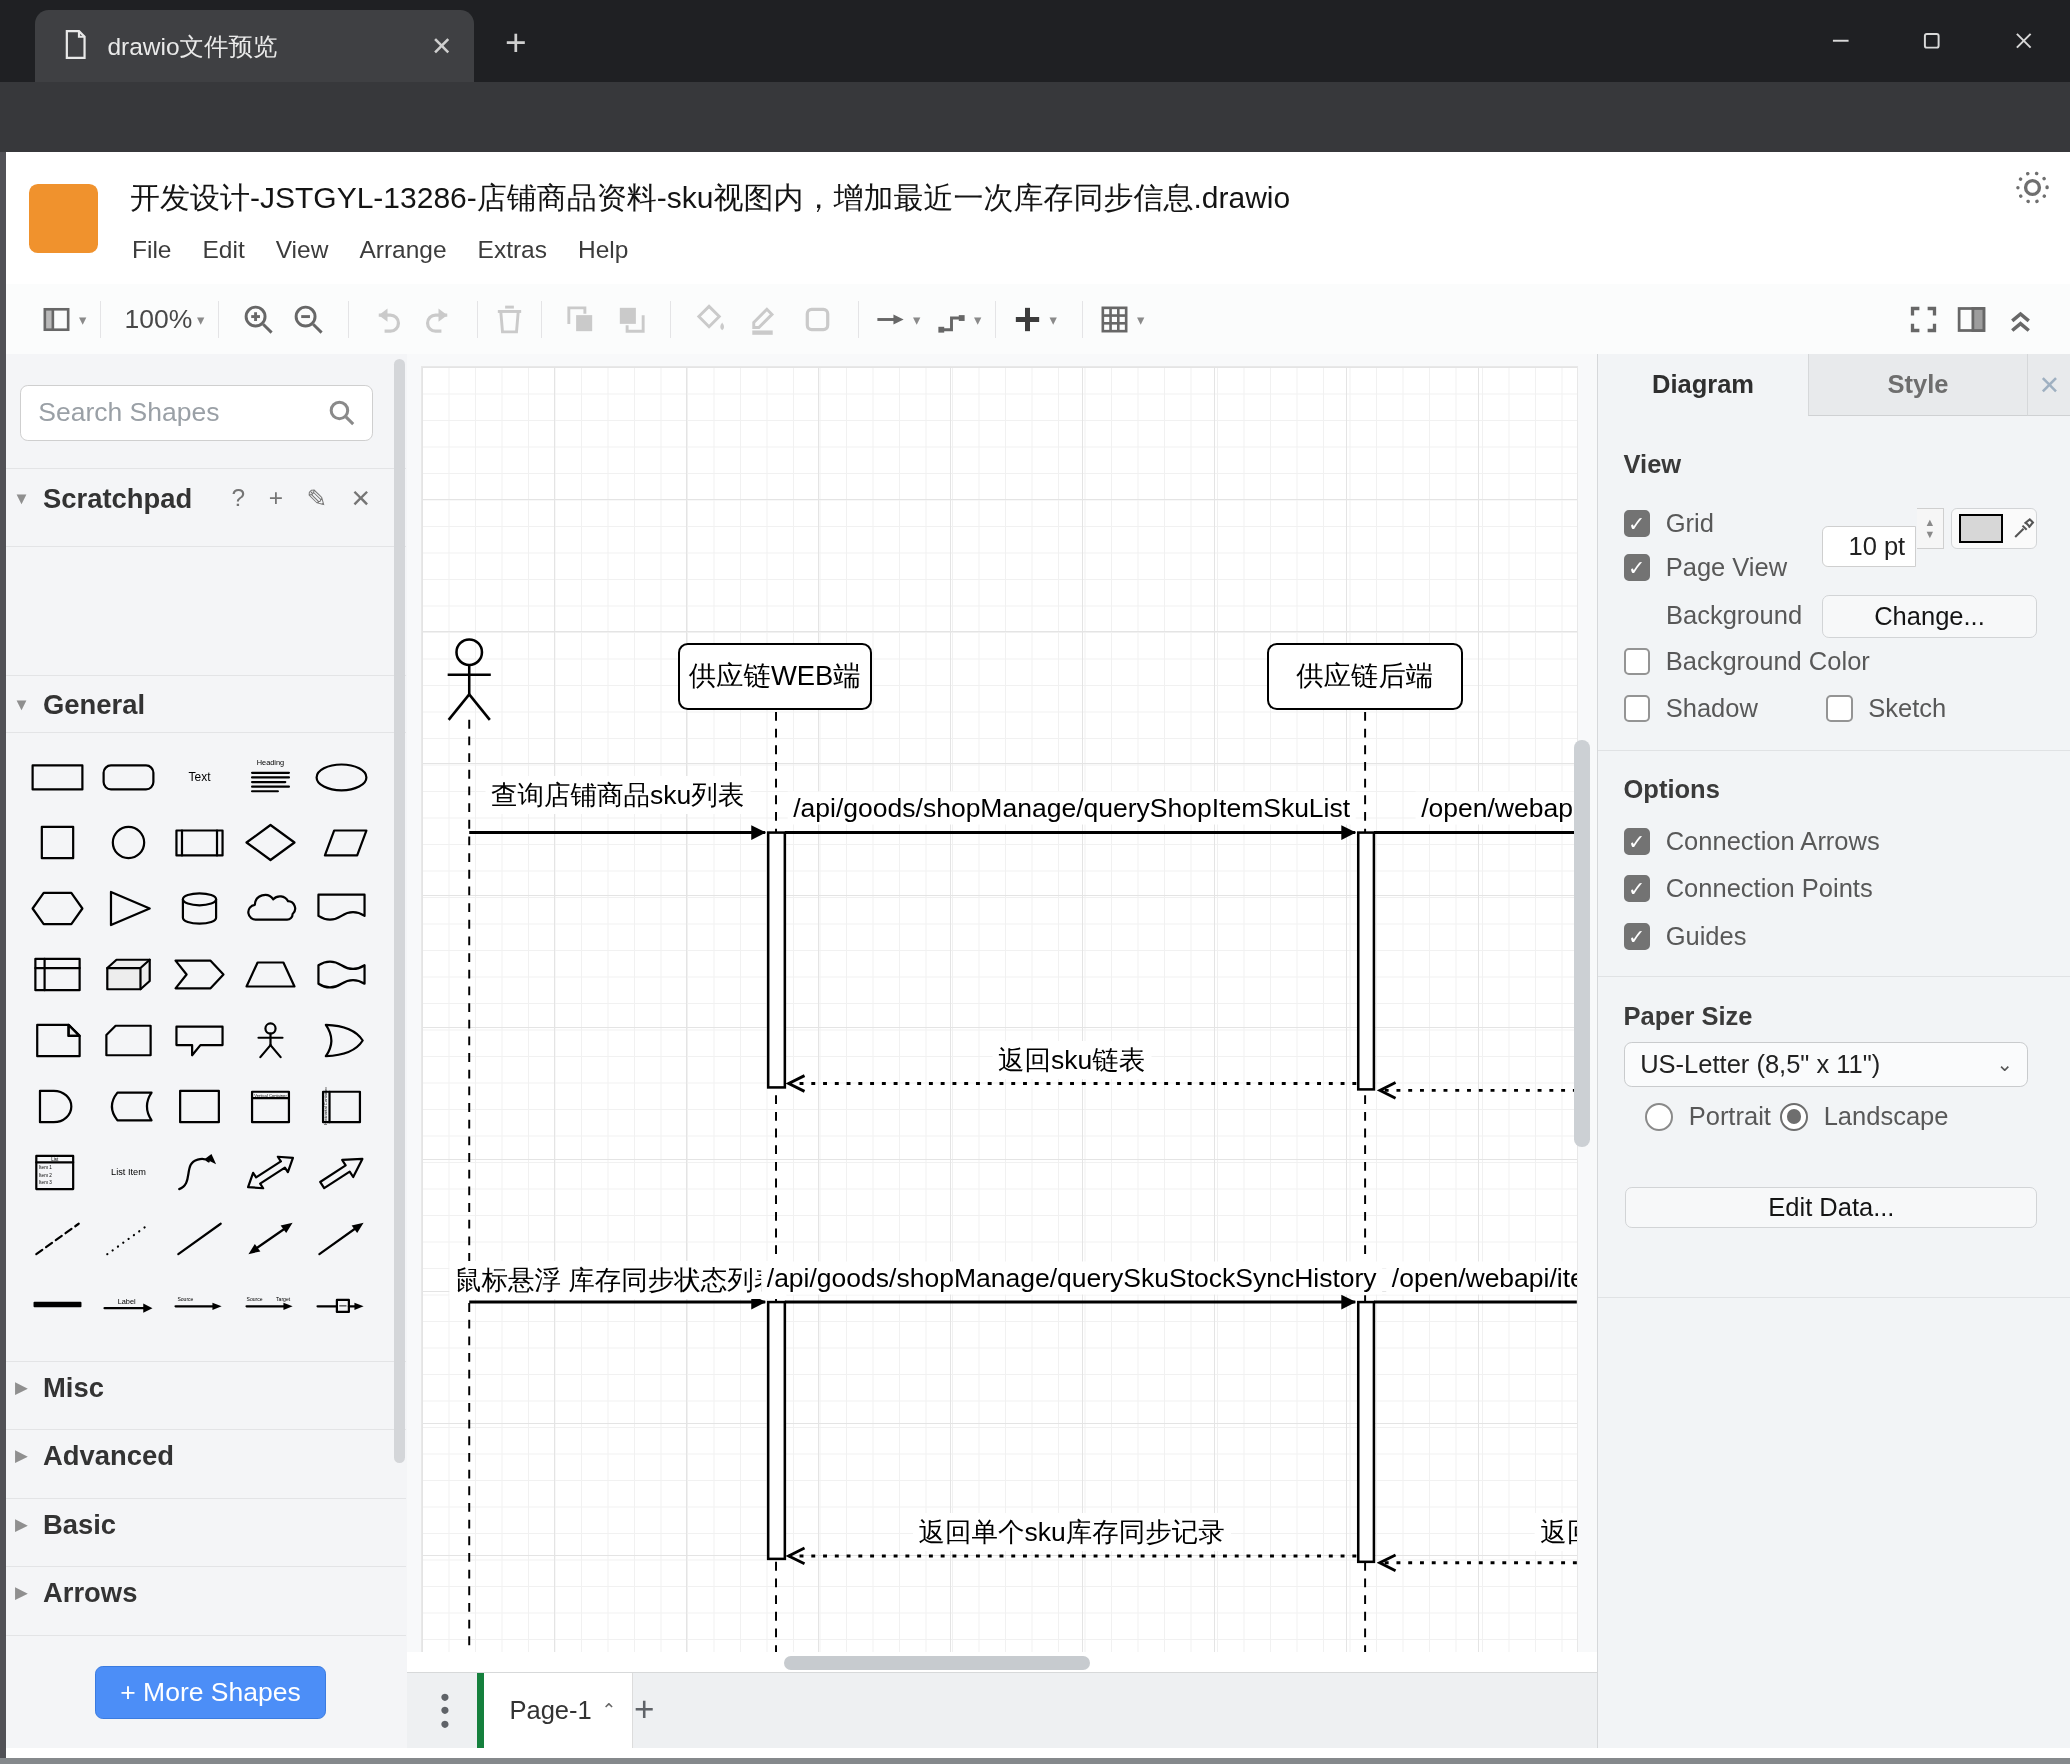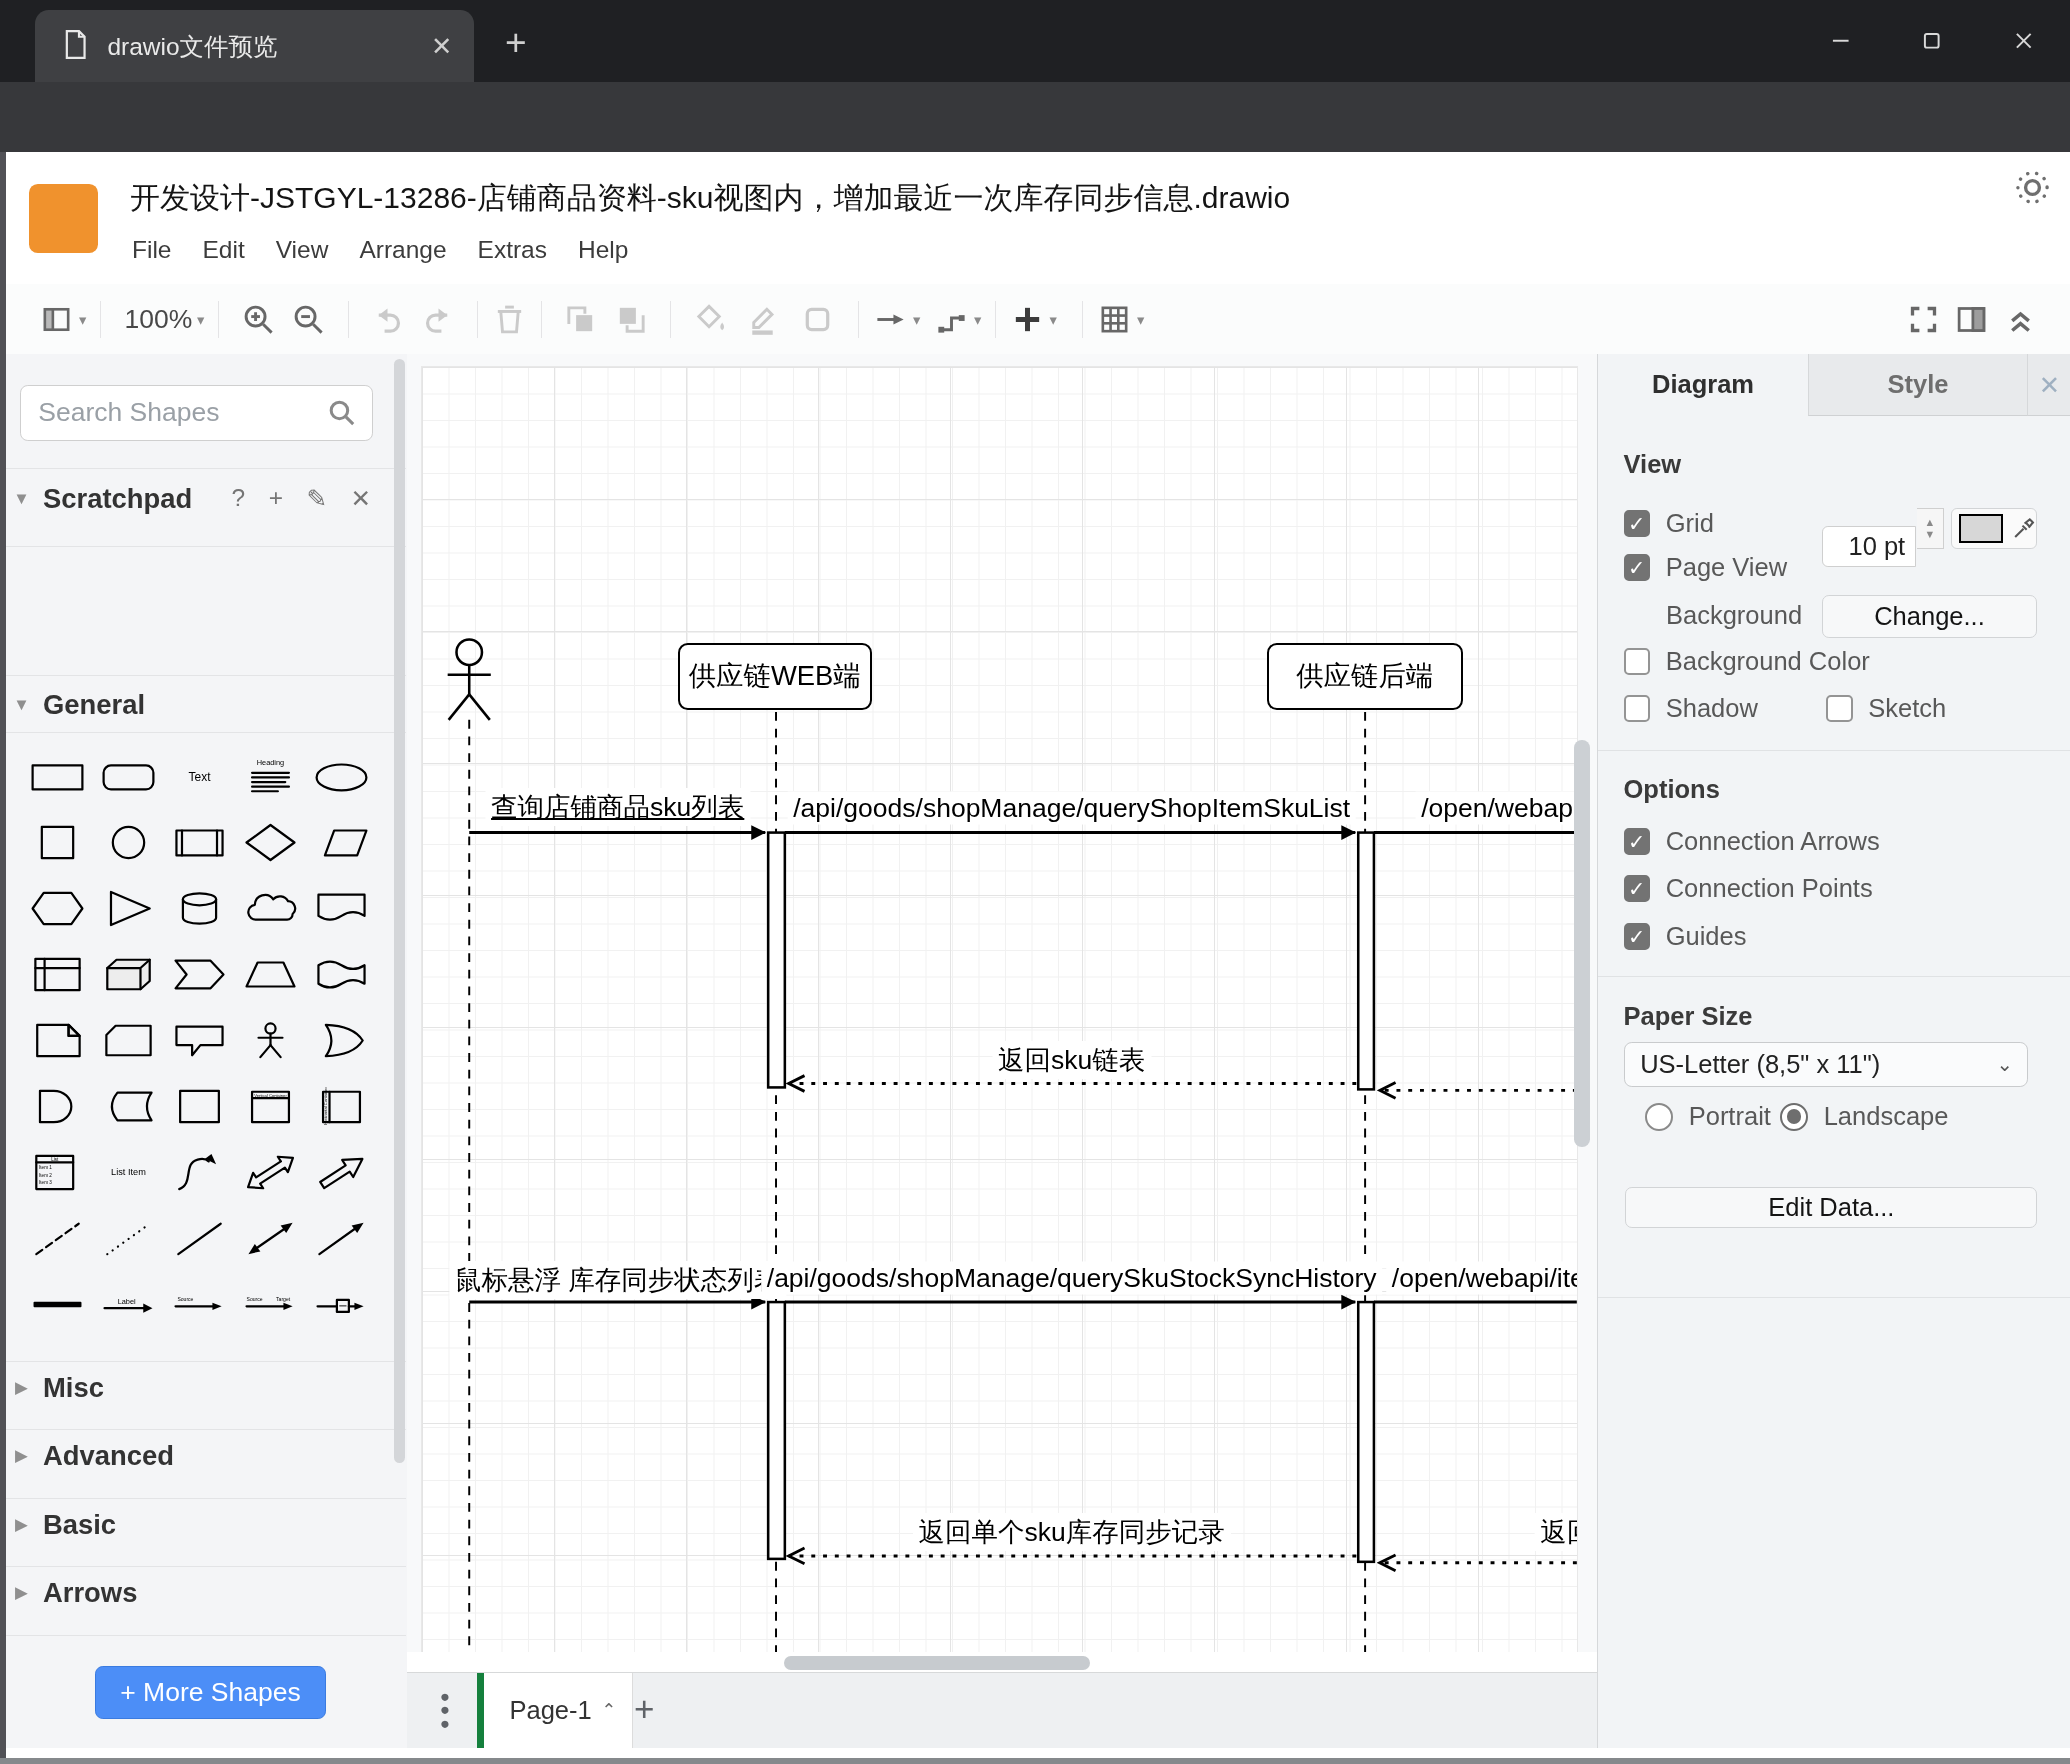--- a/index.html
+++ b/index.html
@@ -775,21 +775,21 @@
         </g>
       </svg>
 
       <div class="participant" style="left:256px;top:276px;">
         <span>供应链WEB端</span>
         </div>
       <div class="participant" style="left:845px;top:276px;width:192px;">
         <span>供应链后端</span>
         </div>
 
-      <span class="mlabel" style="left:196px;top:440px;text-decoration:underline;">查询店铺商品sku列表</span>
+      <span class="mlabel" style="left:196px;top:428px;">查询店铺商品sku列表</span>
       <span class="mlabel" style="left:650px;top:441px;">/api/goods/shopManage/queryShopItemSkuList</span>
       <span class="mlabel" style="left:1082px;top:441px;">/open/webapi/</span>
       <span class="mlabel" style="left:650px;top:693px;">返回sku链表</span>
       <span class="mlabel" style="left:196px;top:913px;">鼠标悬浮 库存同步状态列表</span>
       <span class="mlabel" style="left:650px;top:911px;">/api/goods/shopManage/querySkuStockSyncHistory</span>
       <span class="mlabel" style="left:1074px;top:911px;">/open/webapi/iten</span>
       <span class="mlabel" style="left:650px;top:1165px;">返回单个sku库存同步记录</span>
       <span class="mlabel" style="left:1145px;top:1165px;">返回</span>
     </div>
     <div id="hscrolltrack"></div>

